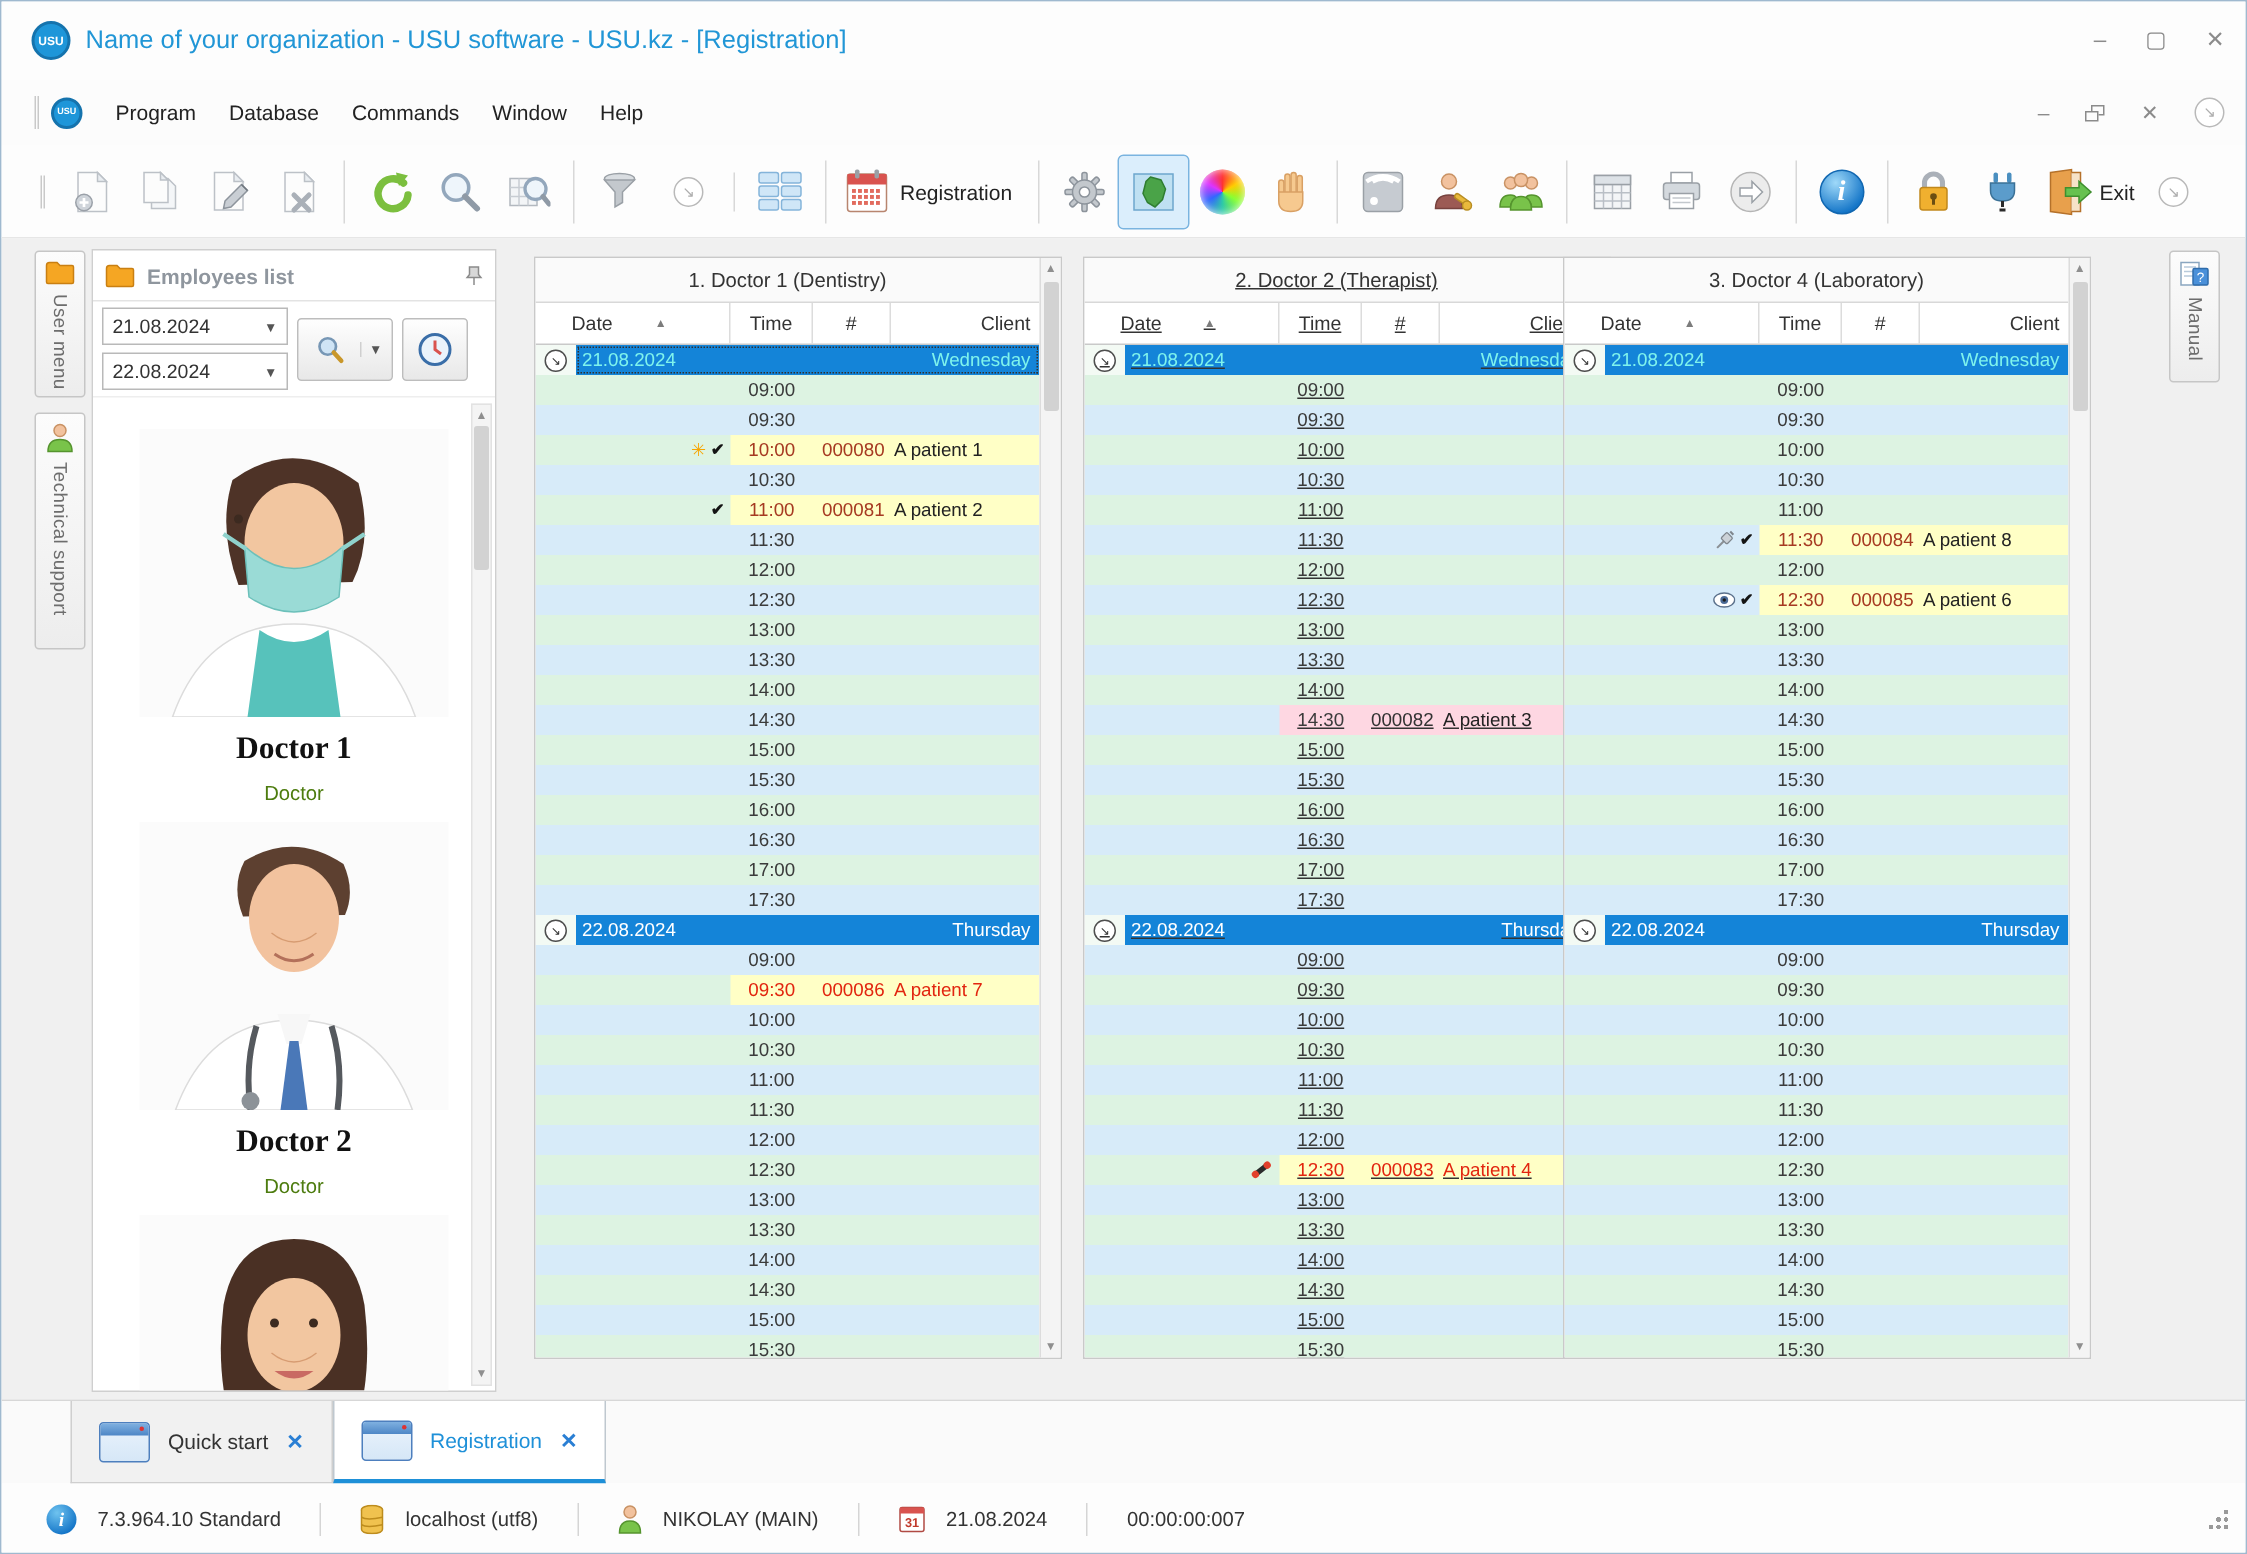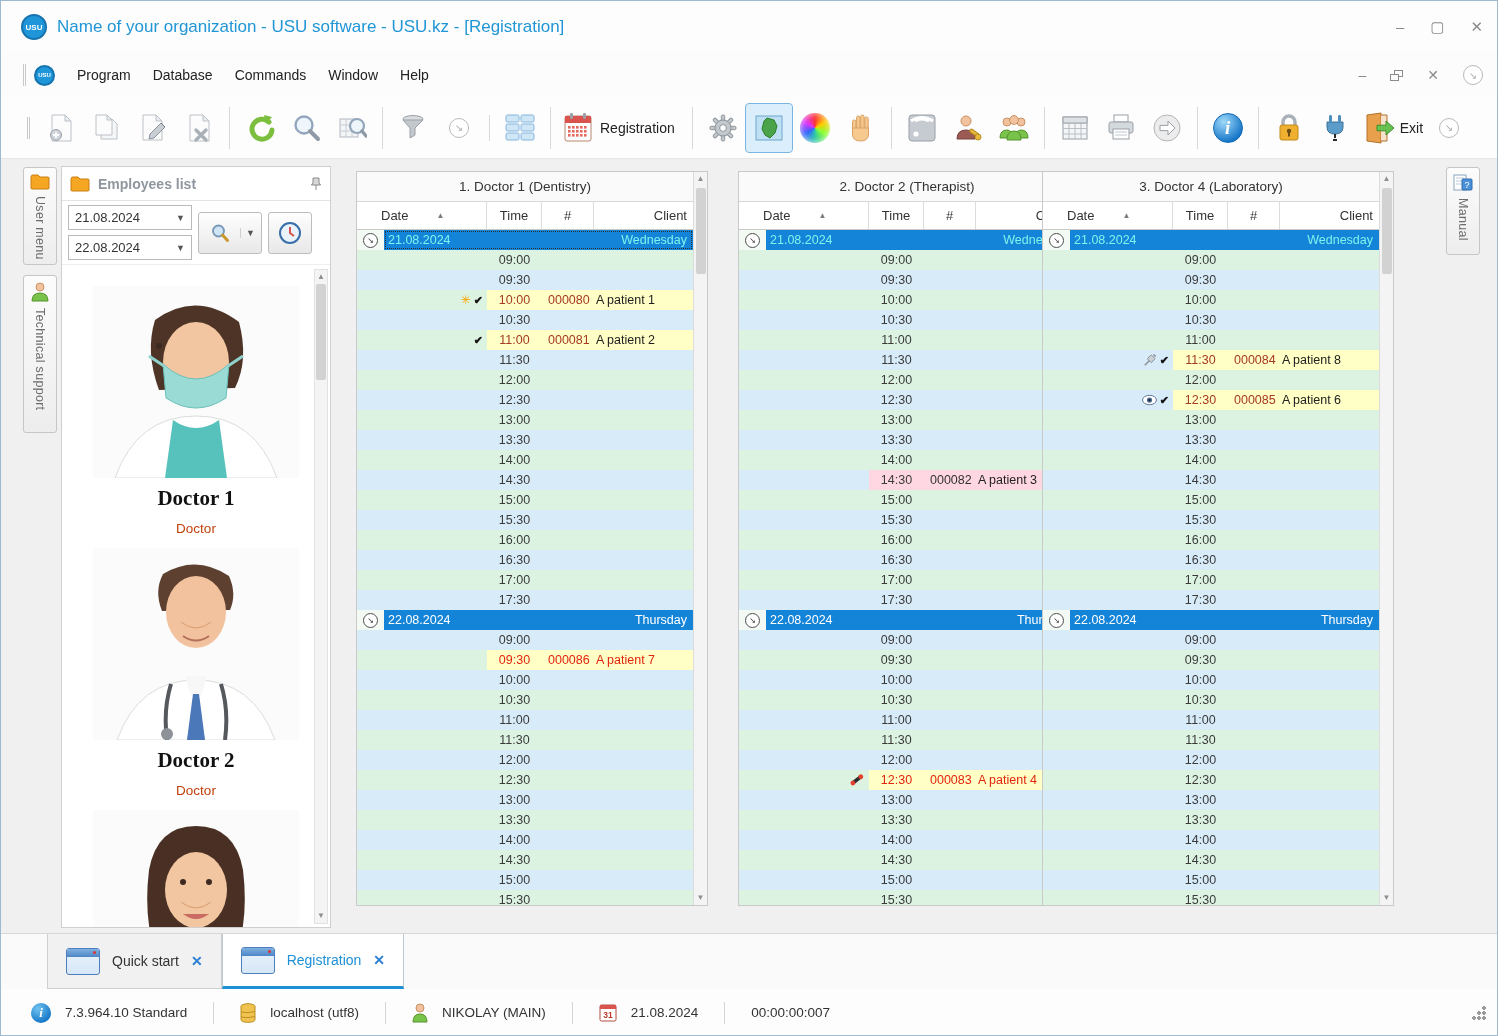--- a/index.html
+++ b/index.html
@@ -57,21 +57,21 @@
   .btn3d { background:linear-gradient(#fefefe,#e8e8e8); border:1px solid #bdbdbd; border-radius:3px; height:42px; display:flex; align-items:center; justify-content:center; }
   .search-split { width:64px; }
   .search-split .half { width:40px; display:flex; justify-content:center; }
   .search-split .drop { width:20px; border-left:1px solid #cfcfcf; color:#555; font-size:9px; display:flex; justify-content:center; }
   .clock-btn { width:44px; }
   .photos { position:absolute; left:0; top:99px; right:0; bottom:0; overflow:hidden; padding-top:20px; }
   .emp-card { width:206px; margin:0 auto 12px; text-align:center; }
   .emp-photo { width:206px; height:192px; background:#fbfbfb; overflow:hidden; }
   .emp-photo svg { display:block; }
   .emp-name { font-family:"Liberation Serif",serif; font-weight:bold; font-size:21px; color:#111; margin-top:8px; }
-  .emp-role { font-size:13.5px; color:#c2410c; margin-top:10px; margin-bottom:6px; }
+  .emp-role { font-size:13.5px; color:#4d7c0f; margin-top:10px; margin-bottom:6px; }
 
   
   .vscroll { position:absolute; width:14px; background:#f4f4f4; border:1px solid #e2e2e2; display:flex; flex-direction:column; align-items:center; }
   .vscroll .sarr { height:14px; font-size:8px; color:#8f8f8f; line-height:14px; }
   .vscroll .sthumb { width:10px; background:#d2d2d2; border-radius:2px; }
   .sb-scroll { right:2px; top:102px; bottom:3px; }
   .sb-scroll .sthumb { height:96px; }
 
   
   .sched-col { position:absolute; top:12px; width:352px; height:735px; background:#fff; border:1px solid #c9c9c9; display:flex;margin-left:10px; }
@@ -750,21 +750,21 @@
               <div class="c-client"></div>
             </div>
           </div>
         </div>
         <div class="sc-scroll vscroll" style="position:relative;border:none;border-left:1px solid #dcdcdc">
           <span class="sarr">▲</span>
           <div class="sthumb"></div>
           <span class="sarr" style="margin-top:auto">▼</span>
         </div>
       </div>
-      <div class="sched-col" style="left: 727px;">
+      <div class="sched-col" style="left: 711px; text-decoration: underline;">
         <div class="sc-grid">
           <div class="sc-title">2. Doctor 2 (Therapist)</div>
           <div class="sc-headrow">
             <div class="hc h-date">Date<span class="sort">▲</span></div>
             <div class="hc h-time">Time</div>
             <div class="hc h-num">#</div>
             <div class="hc h-client">Client</div>
           </div>
           <div class="sc-body">
             <div class="grow">

